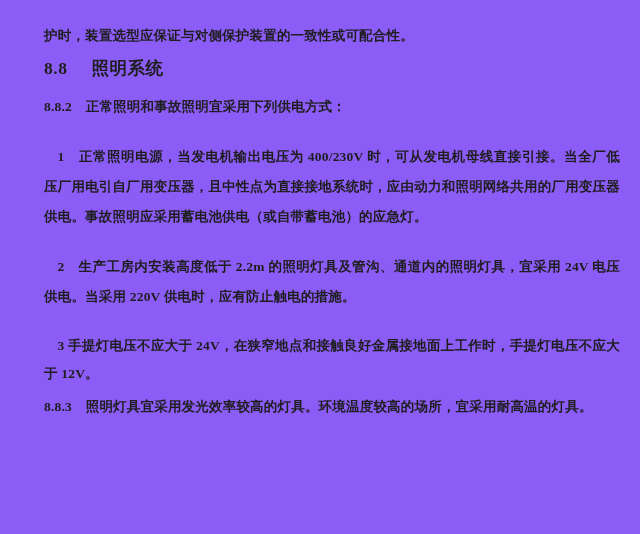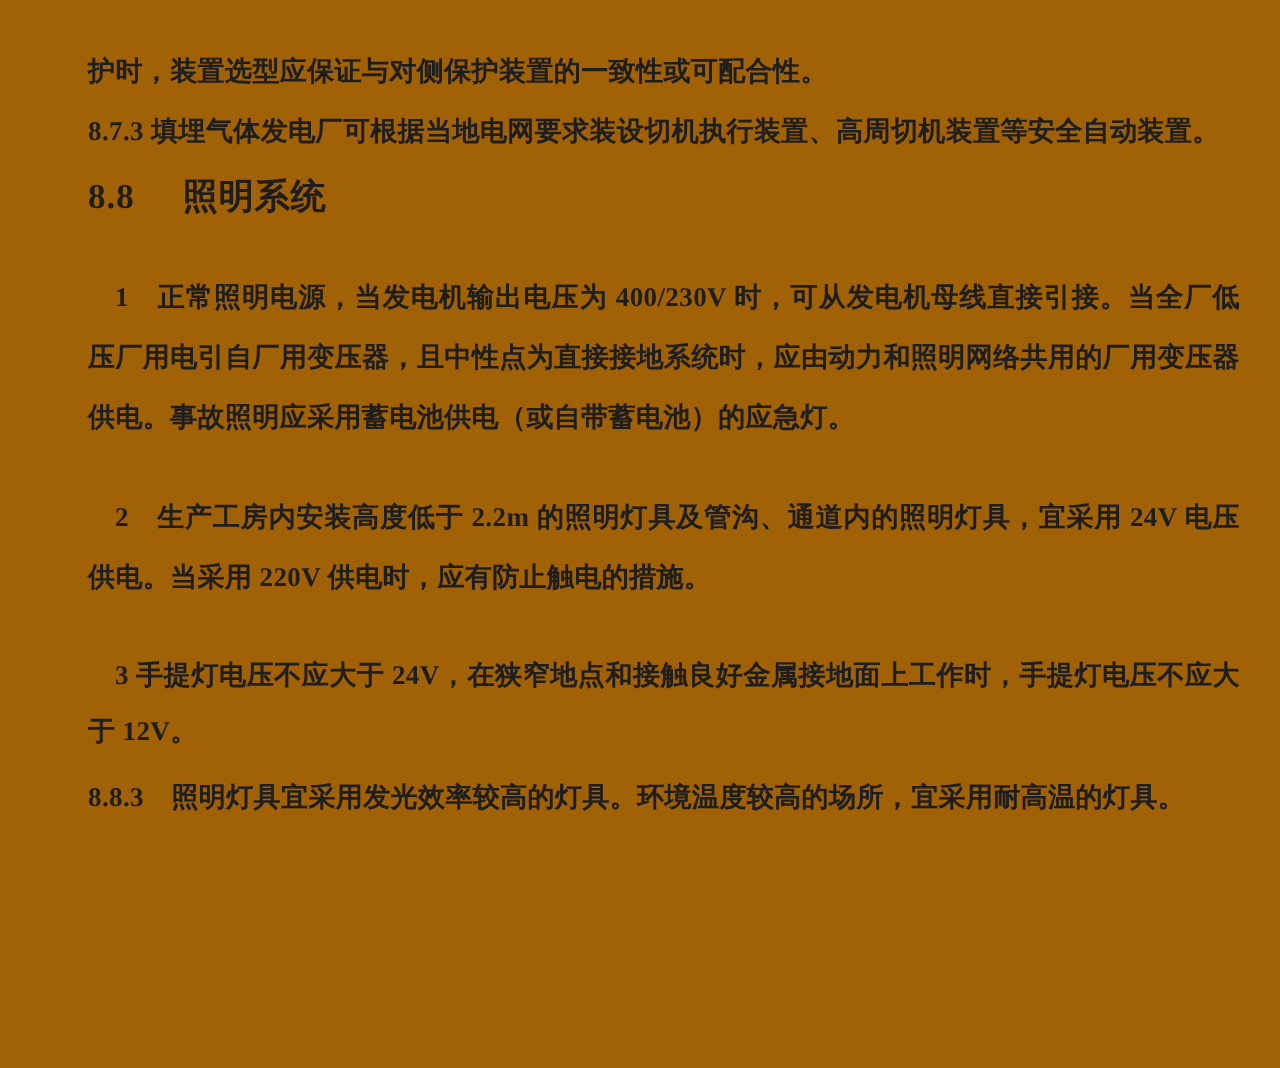--- a/index.html
+++ b/index.html
@@ -1,19 +1,19 @@
 <!DOCTYPE html>
 <html><head>
 <meta charset="utf-8">
 <style>
   html,body{margin:0;padding:0;background:#ffffff;}
   .page{
     position:relative;
     width:640px;height:534px;
-    background:#a16207;
+    background:#8b5cf6;
     overflow:hidden;
     font-family:"Liberation Serif","DejaVu Serif",serif;
     color:#1e1e1e;
     font-weight:600;
   }
   .content{
     position:absolute;
     left:44px;top:21px;
     width:576px;
   }
@@ -40,27 +40,27 @@
   .c883{margin-top:4px;}
 </style>
 </head>
 <body>
 
 <div class="page">
   <div class="content">
 
     <p class="para">护时，装置选型应保证与对侧保护装置的一致性或可配合性。</p>
 
-    <p class="para">8.7.3 填埋气体发电厂可根据当地电网要求装设切机执行装置、高周切机装置等安全自动装置。</p>
 
     <h2 class="section-heading">
       <span class="num">8.8</span><span>照明系统</span>
     </h2>
 
 
+    <p class="para">8.8.2　正常照明和事故照明宜采用下列供电方式：</p>
 
     <p class="para indent">1　正常照明电源，当发电机输出电压为 400/230V 时，可从发电机母线直接引接。当全厂低压厂用电引自厂用变压器，且中性点为直接接地系统时，应由动力和照明网络共用的厂用变压器供电。事故照明应采用蓄电池供电（或自带蓄电池）的应急灯。</p>
 
     <p class="para indent">2　生产工房内安装高度低于 2.2m 的照明灯具及管沟、通道内的照明灯具，宜采用 24V 电压供电。当采用 220V 供电时，应有防止触电的措施。</p>
 
     <p class="para indent item3">3 手提灯电压不应大于 24V，在狭窄地点和接触良好金属接地面上工作时，手提灯电压不应大于 12V。</p>
 
     <p class="para c883">8.8.3　照明灯具宜采用发光效率较高的灯具。环境温度较高的场所，宜采用耐高温的灯具。</p>
 
   </div>

